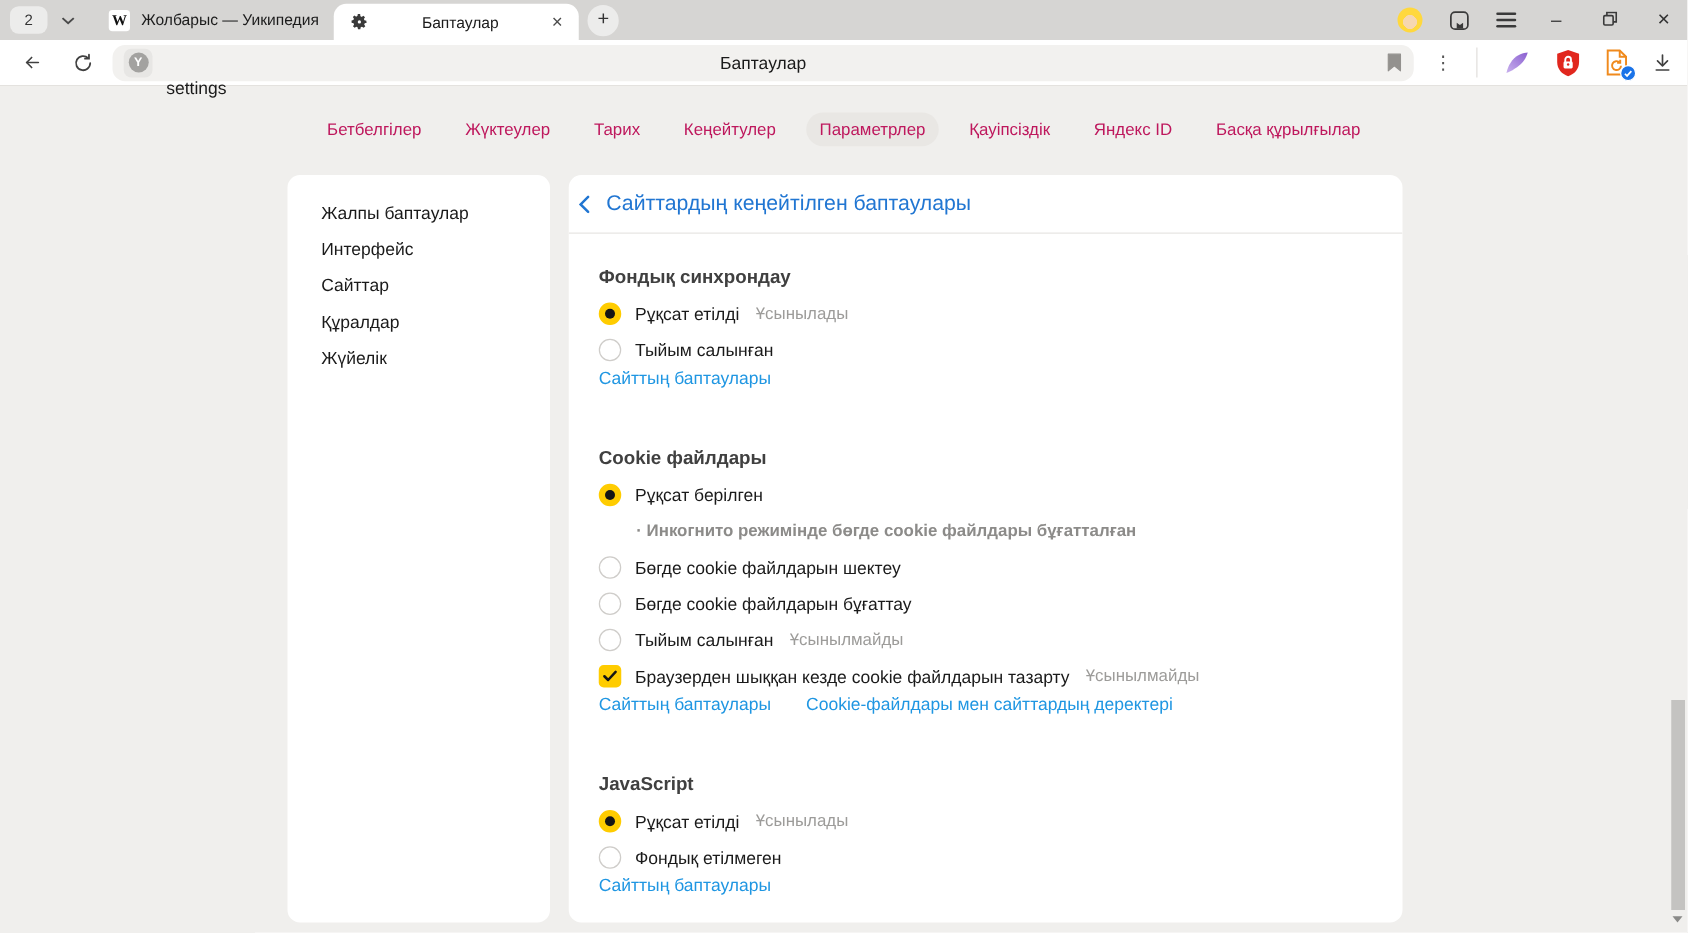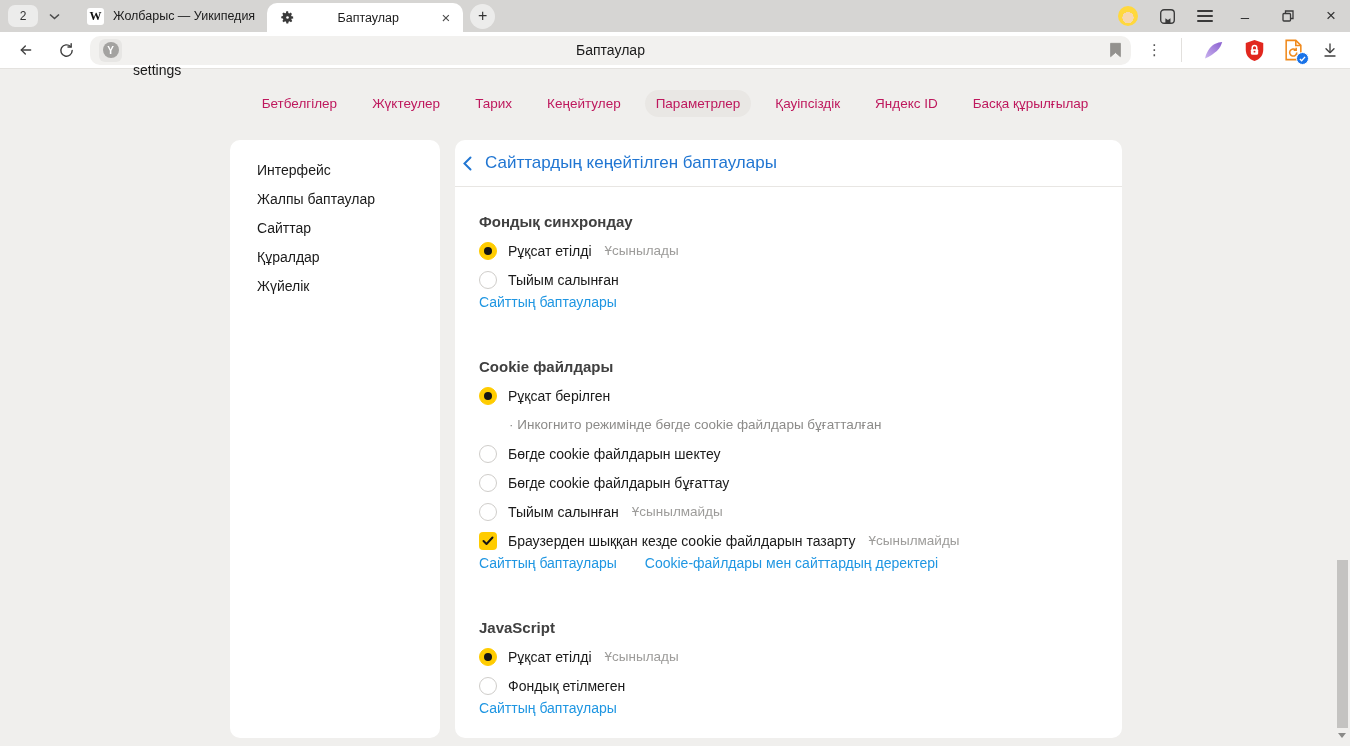--- a/index.html
+++ b/index.html
@@ -72,21 +72,21 @@
   .row { height: 29px; display: flex; align-items: center; cursor: pointer; }
   .radio { width: 18px; height: 18px; border-radius: 50%; border: 1px solid #cfcdca; background: #fff;
     flex: none; margin-right: 11px; position: relative; }
   .radio.checked { background: #ffcc00; border-color: #ffcc00; }
   .radio.checked::after { content: ""; position: absolute; left: 50%; top: 50%; width: 8px; height: 8px;
     margin: -4px 0 0 -4px; border-radius: 50%; background: #151515; }
   .checkbox { width: 18px; height: 18px; border-radius: 4px; background: #ffcc00; flex: none; margin-right: 11px;
     display: flex; align-items: center; justify-content: center; }
   .opt-label { font-size: 14px; color: #1a1a1a; }
   .opt-hint { font-size: 13.5px; color: #9d9c9a; margin-left: 13px; }
-  .note-row { height: 29px; display: flex; align-items: center; padding-left: 30px; font-size: 13.5px; color: #8c8b89; }
+  .note-row { height: 29px; display: flex; align-items: center; padding-left: 30px; font-size: 13.5px; color: #8c8b89; font-weight: bold; }
   .links-row { height: 29px; display: flex; align-items: flex-start; gap: 28px; }
   .link { font-size: 14px; color: #1f96e2; cursor: pointer; }
   .spacer { height: 29px; }
 
   
   .scroll-thumb { position: absolute; right: 2px; top: 560px; width: 11px; height: 168px; background: #c4c3c1; }
   .scroll-arrow { position: absolute; right: 4px; top: 733px; width: 0; height: 0;
     border: 4px solid transparent; border-top: 5px solid #8a8a88; }
 </style>
 </head>
@@ -213,22 +213,22 @@
     <span class="nav-tab">Тарих</span>
     <span class="nav-tab">Кеңейтулер</span>
     <span class="nav-tab active">Параметрлер</span>
     <span class="nav-tab">Қауіпсіздік</span>
     <span class="nav-tab">Яндекс ID</span>
     <span class="nav-tab">Басқа құрылғылар</span>
   </div>
 
   <div class="sidebar-card">
     <div class="side-items">
+      <div class="side-item">Жалпы баптаулар</div>
       <div class="side-item">Интерфейс</div>
-      <div class="side-item">Жалпы баптаулар</div>
       <div class="side-item">Сайттар</div>
       <div class="side-item">Құралдар</div>
       <div class="side-item">Жүйелік</div>
     </div>
   </div>
 
   <div class="main-card">
     <div class="main-header">
       <svg width="9" height="15" viewBox="0 0 9 15" fill="none" stroke="#2176d2" stroke-width="2" stroke-linecap="round">
           <polyline points="7.5,1.5 1.5,7.5 7.5,13.5"></polyline>

